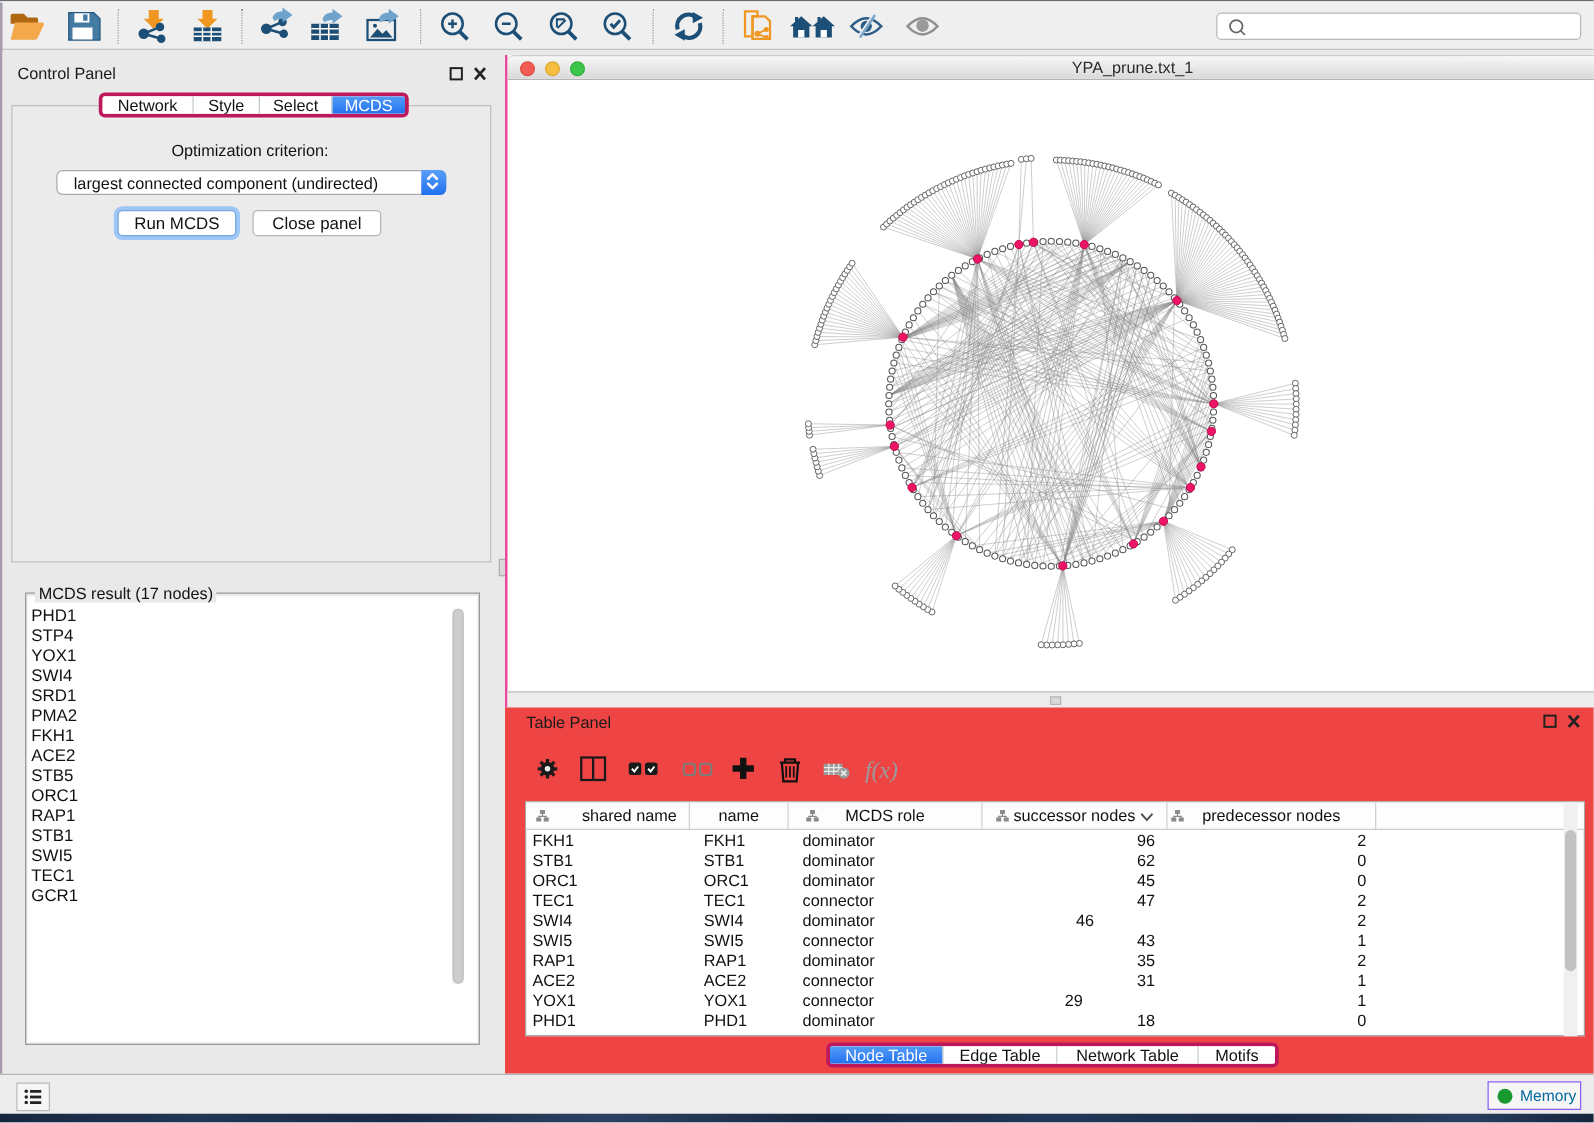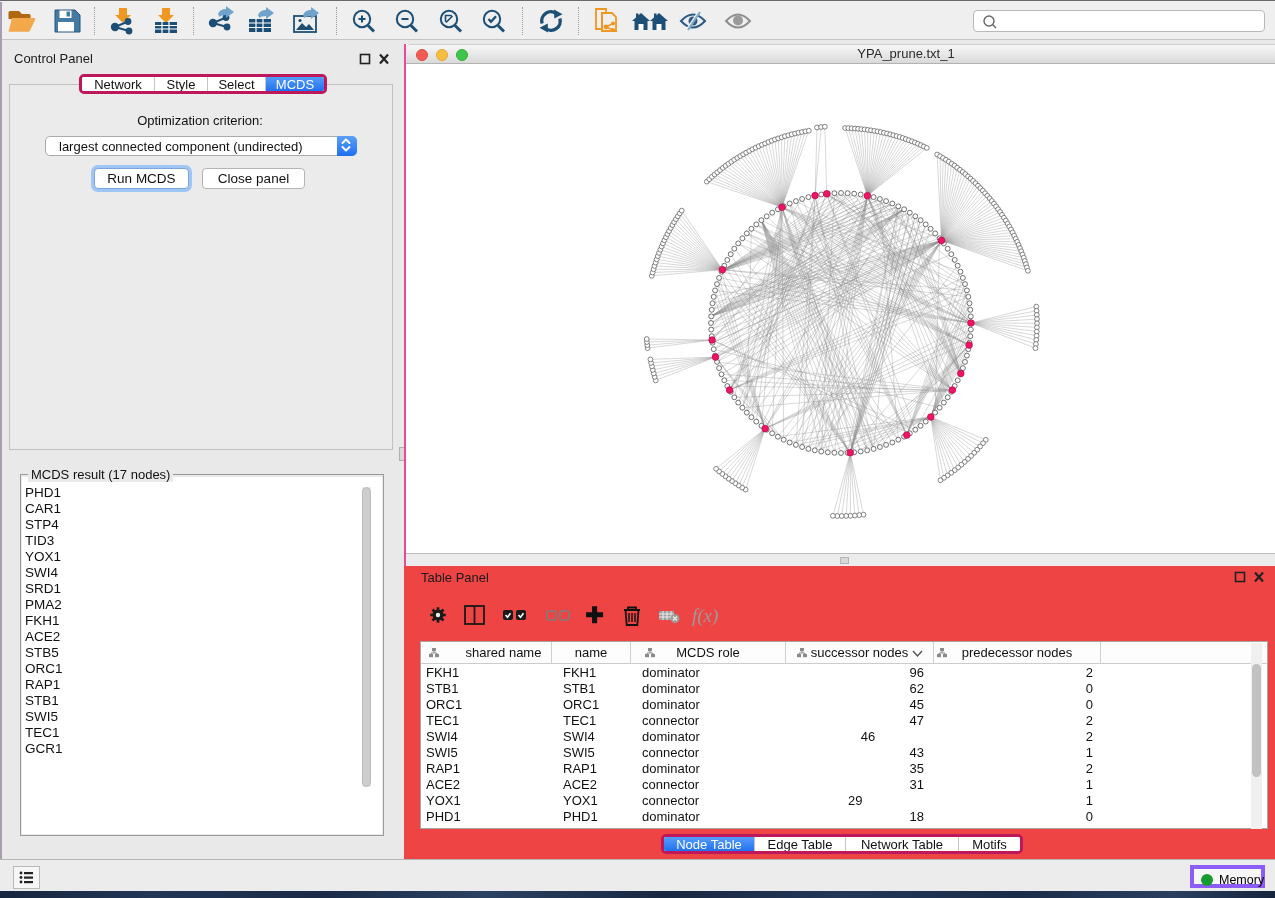--- a/index.html
+++ b/index.html
@@ -47,21 +47,21 @@
 #thead { position:absolute; left:0; top:0; width:846px; height:22px; background:#fdfdfd; border-bottom:1px solid #cccccc; font-size:13px; color:#111; }
 .hcol { position:absolute; top:0; height:22px; line-height:22px; text-align:center; border-right:1px solid #d0d0d0; }
 .trow { position:absolute; width:820px; height:16px; font-size:13px; color:#111; }
 .trow span { position:absolute; height:16px; line-height:16px; }
 #tscroll { position:absolute; right:5px; top:1px; width:11px; height:186px; background:#f0f0f0; }
 #tthumb { position:absolute; left:1px; top:21px; width:9px; height:113px; background:#c2c2c2; border-radius:5px; }
 #btabs { left:257px; top:268px; }
 
 #statusbar { left:0; top:859px; width:1275px; height:32px; background:#ececec; border-top:1px solid #b5b5b5; }
 #listbtn { left:13px; top:6px; width:27px; height:23px; background:#f6f6f6; border:1px solid #b9b9b9; }
-#membtn { left:1190px; top:5px; width:75px; height:23px; background:#f6f6f6; border:4px solid #8b5cf6; font-size:12.5px; color:#000000; }
+#membtn { left:1190px; top:5px; width:75px; height:23px; background:#f6f6f6; border:1px solid #8b5cf6; font-size:12.5px; color:#0369a1; }
 #wallpaper { left:0; top:891px; width:1275px; height:7px; background:linear-gradient(90deg,#17263f 0%,#233656 12%,#1a2a47 25%,#2c4263 38%,#182741 52%,#243758 66%,#1b2c49 80%,#2a3f60 92%,#16243d 100%); }
 </style>
 </head>
 <body>
 <div class="abs" id="topline"></div>
 <div class="abs" id="toolbar">
   <svg class="abs" style="left:0;top:0" width="780" height="38" viewBox="0 0 780 38">
     <g id="tbicons">
 
       <path d="M10 10 h9 l3 3 h7 a1.5 1.5 0 0 1 1.5 1.5 V18 H8.5 V11.5 A1.5 1.5 0 0 1 10 10 Z" fill="#b06810"></path>
@@ -207,23 +207,21 @@
         <path d="M5.5 11 L9 14.5 L12.5 11" fill="none" stroke="#fff" stroke-width="2" stroke-linecap="round" stroke-linejoin="round"></path>
       </svg>
     </div>
   </div>
   <div class="btn" id="runbtn">Run MCDS</div>
   <div class="btn" id="closebtn">Close panel</div>
   <div class="abs" id="fieldset">
     <div id="fslegend">MCDS result (17 nodes)</div>
     <div id="fslist">
       <div>PHD1</div>
-        <div>CAR1</div>
         <div>STP4</div>
-        <div>TID3</div>
         <div>YOX1</div>
       <div>SWI4</div>
         <div>SRD1</div>
         <div>PMA2</div>
         <div>FKH1</div>
         <div>ACE2</div>
       <div>STB5</div>
         <div>ORC1</div>
         <div>RAP1</div>
         <div>STB1</div>
@@ -1154,21 +1152,21 @@
           <span style="left:5px">ACE2</span>
           <span style="left:142px">ACE2</span>
           <span style="left:221px">connector</span>
           <span style="left:423px;width:80px;text-align:right">31</span>
           <span style="left:592px;width:80px;text-align:right">1</span>
         </div>
         <div class="trow" style="top:151px">
           <span style="left:5px">YOX1</span>
           <span style="left:142px">YOX1</span>
           <span style="left:221px">connector</span>
-          <span style="left:427px;width:80px;text-align:left">29</span>
+          <span style="left:398px;width:80px;text-align:center">29</span>
           <span style="left:592px;width:80px;text-align:right">1</span>
         </div>
         <div class="trow" style="top:167px">
           <span style="left:5px">PHD1</span>
           <span style="left:142px">PHD1</span>
           <span style="left:221px">dominator</span>
           <span style="left:423px;width:80px;text-align:right">18</span>
           <span style="left:592px;width:80px;text-align:right">0</span>
         </div>
       </div>

